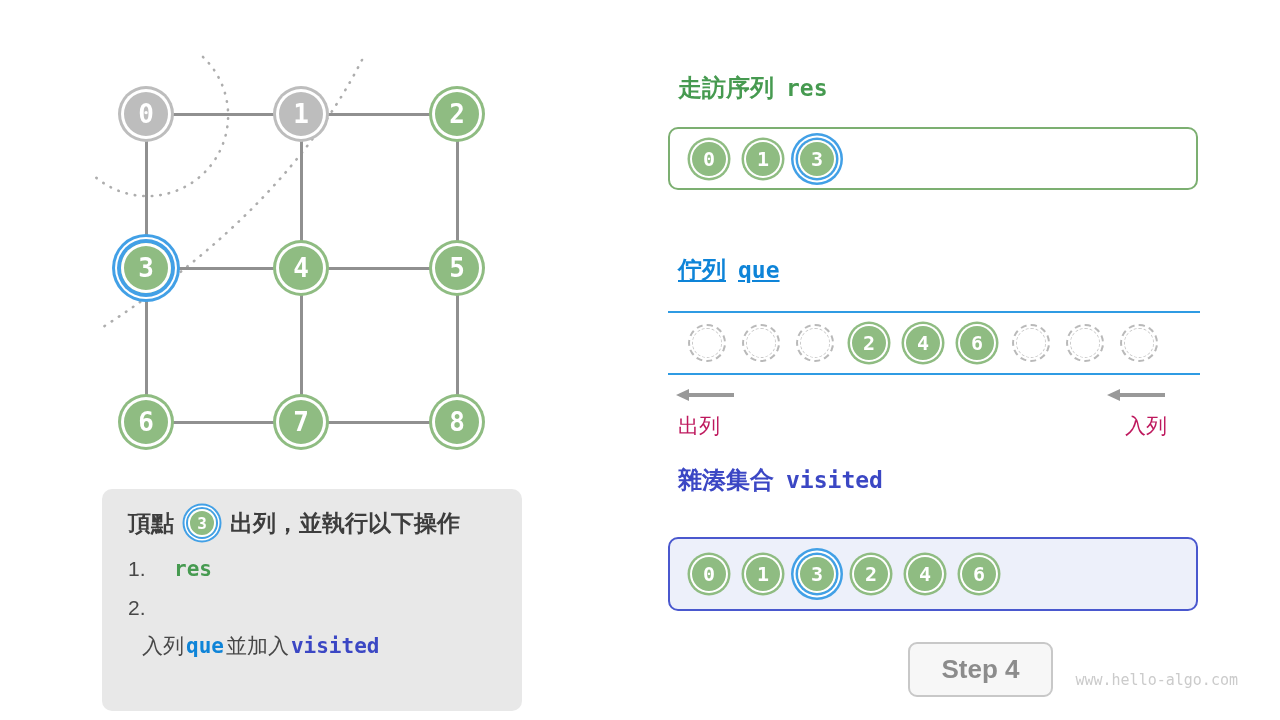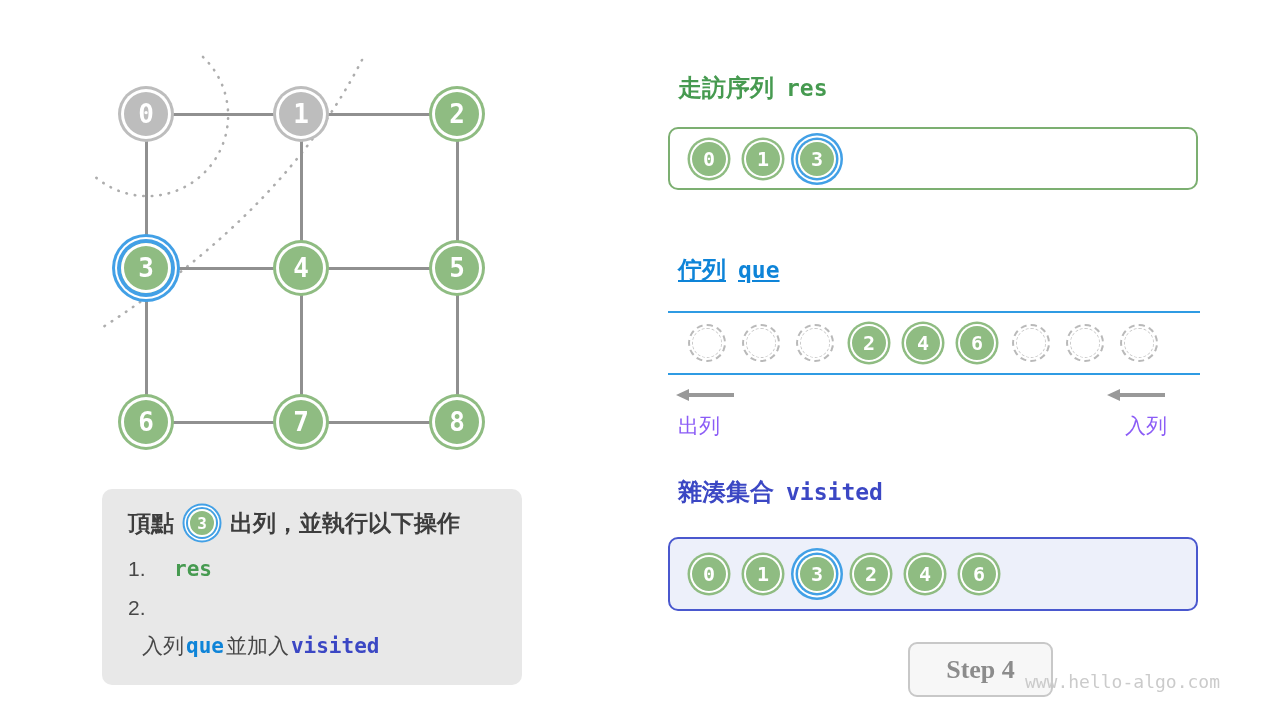--- a/index.html
+++ b/index.html
@@ -48,24 +48,24 @@
      border:2px solid #7CAF71;border-radius:10px;display:flex;
      align-items:center;padding-left:18px;gap:12px;}
   #queue-track{position:absolute;left:668px;top:311px;width:514px;height:60px;
      border-top:2px solid #2F9BE3;border-bottom:2px solid #2F9BE3;
      display:flex;align-items:center;padding-left:18px;gap:12px;}
   #visited-box{position:absolute;left:668px;top:537px;width:508px;height:70px;
      border:2px solid #4A58CE;border-radius:10px;background:#EDF0FA;
      display:flex;align-items:center;padding-left:18px;gap:12px;}
 
   .arrow{position:absolute;}
-  .q-label{position:absolute;font-size:21px;color:#8b5cf6;}
-
-  
-  #note-box{position:absolute;left:102px;top:489px;width:420px;height:196px;
+  .q-label{position:absolute;font-size:21px;color:#be185d;}
+
+  
+  #note-box{position:absolute;left:102px;top:489px;width:420px;height:222px;
      background:#E8E8E8;border-radius:10px;box-sizing:border-box;
      padding:14px 0 0 26px;}
   #note-title{display:flex;align-items:center;gap:12px;font-size:23px;
      font-weight:bold;color:#3D3D3D;}
   #note-vertex{width:28px;height:28px;border-radius:50%;background:#8FBC82;
      display:flex;align-items:center;justify-content:center;margin:6px 2px;
      font-family:"DejaVu Sans Mono",monospace;font-weight:bold;font-size:16px;
      color:#fff;box-shadow:inset 0 0 0 2px #fff,0 0 0 2px #42A0E6,
      0 0 0 3.5px #fff,0 0 0 5.5px #42A0E6;}
   .note-line{display:flex;align-items:baseline;font-size:21px;color:#474747;
@@ -75,24 +75,24 @@
   .note-line .code{font-family:"DejaVu Sans Mono",monospace;font-weight:bold;
      margin:0 2px;}
   .code-green{color:#469A50;}
   .code-blue{color:#0E84D8;}
   .code-indigo{color:#3B47C4;}
 
   
   #step-badge{position:absolute;left:908px;top:642px;width:145px;height:55px;
      background:#F7F7F7;border:2px solid #C8C8C8;border-radius:9px;
      box-sizing:border-box;display:flex;align-items:center;justify-content:center;
-     font-family:Liberation Serif, serif;font-weight:bold;font-size:26px;
+     font-family:Liberation Sans, sans-serif;font-weight:bold;font-size:26px;
      color:#8C8C8C;}
-  #watermark{position:absolute;right:60px;top:671px;
-     font-family:"DejaVu Sans Mono",monospace;font-size:18px;color:#CBCBCB;margin-left:24px;}
+  #watermark{position:absolute;right:42px;top:671px;
+     font-family:"DejaVu Sans Mono",monospace;font-size:15px;color:#CBCBCB;margin-left:24px;}
 </style>
 </head>
 <body>
 
 <div id="stage">
 
   <svg id="arc-layer" width="560" height="480" viewBox="0 0 560 480">
     <path d="M 203 57 A 80 80 0 0 1 92 174" fill="none" stroke="#ADADAD" stroke-width="2.6" stroke-dasharray="0.5 8" stroke-linecap="round"></path>
     <path d="M 362 60 Q 285 210 103 327" fill="none" stroke="#ADADAD" stroke-width="2.6" stroke-dasharray="0.5 8" stroke-linecap="round"></path>
   </svg>
@@ -198,21 +198,21 @@
     <line x1="60" y1="7" x2="13" y2="7" stroke="#999999" stroke-width="4"></line>
     <polygon points="15,1 15,13 2,7" fill="#999999"></polygon>
   </svg>
   <svg class="arrow" style="left:1105px;top:388px;" width="62" height="14">
     <line x1="60" y1="7" x2="13" y2="7" stroke="#999999" stroke-width="4"></line>
     <polygon points="15,1 15,13 2,7" fill="#999999"></polygon>
   </svg>
   <div class="q-label" style="left:678px;top:412px;">出列</div>
   <div class="q-label" style="left:1125px;top:412px;">入列</div>
 
-  <div class="sec-header hdr-indigo" style="top:476px;text-align:center;">
+  <div class="sec-header hdr-indigo" style="top:464px;text-align:center;">
     <span>雜湊集合</span>
     <span class="code">visited</span>
   </div>
   <div id="visited-box">
       <div class="cell">
         <div class="circ filled">0</div>
       </div>
       <div class="cell">
         <div class="circ filled">1</div>
       </div>

